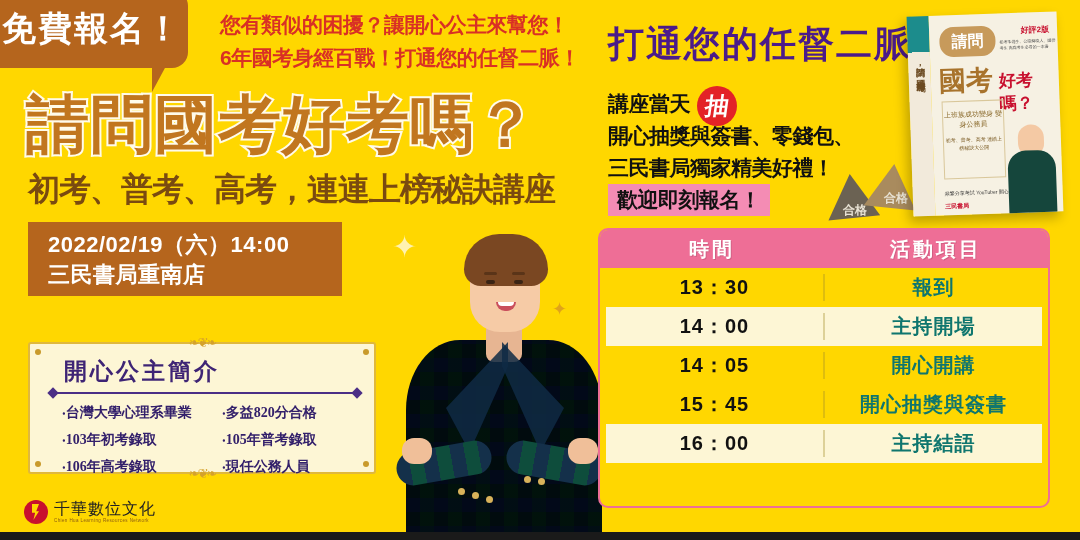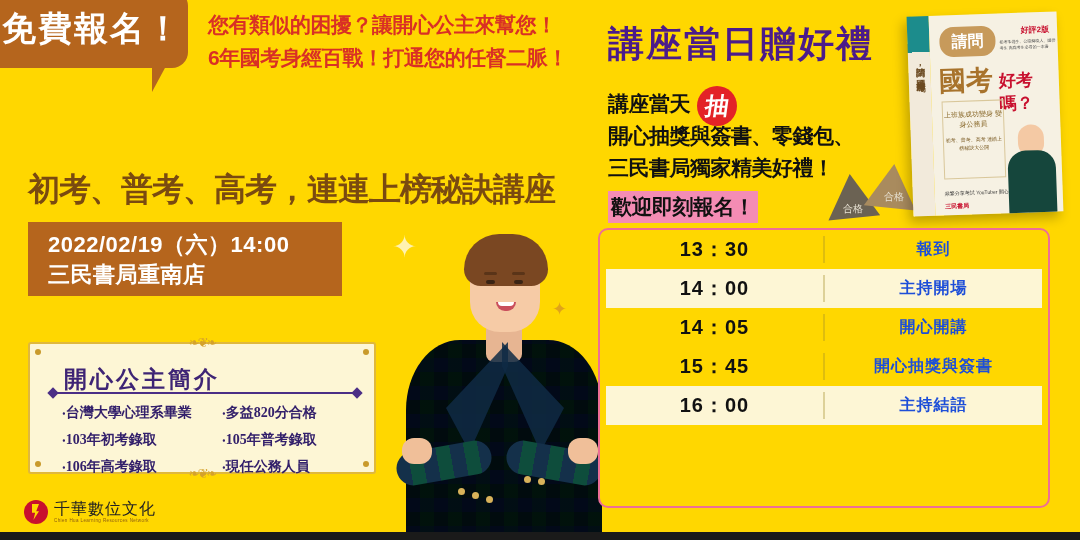--- a/index.html
+++ b/index.html
@@ -43,20 +43,21 @@
     position: absolute; left: 208px; top: 8px;
     width: 390px;
   }
   .hook-lines .hl {
     color: #D93025;
     font-size: 21px;
     font-weight: bold;
     line-height: 33px;
     white-space: nowrap;
     letter-spacing: -0.5px;
+    margin-left: 12px;
   }
 
   .main-title {
     position: absolute; left: 26px; top: 82px;
     font-size: 63px;
     font-weight: bold;
     color: #C1761F;
     letter-spacing: 1px;
     white-space: nowrap;
     -webkit-text-stroke: 4px #FFFBEA;
@@ -117,21 +118,20 @@
     color: #D4A12B; font-size: 13px; letter-spacing: -2px;
     line-height: 1;
   }
   .flourish.top { top: -8px; }
   .flourish.bot { bottom: -8px; }
   .profile-title {
     position: absolute; left: 34px; top: 12px;
     font-size: 23px; font-weight: bold; color: #3E2475;
     letter-spacing: 3px;
     font-family: "Liberation Serif", "DejaVu Serif", serif;
-    margin-top: 8px;
   }
   .profile-rule {
     position: absolute; left: 22px; top: 48px;
     width: 306px; height: 2px; background: #4B2E86;
   }
   .profile-rule::before, .profile-rule::after {
     content: ""; position: absolute; top: -3px;
     width: 8px; height: 8px; background: #4B2E86;
     transform: rotate(45deg);
   }
@@ -242,21 +242,21 @@
     font-size: 36px; font-weight: bold; color: #4B1B8A;
     letter-spacing: 2px; white-space: nowrap;
   }
   .gift-lines { position: absolute; left: 608px; top: 88px; width: 330px; }
   .gift-lines .gl {
     font-size: 21px; font-weight: bold; color: #111;
     line-height: 32px; white-space: nowrap; letter-spacing: -0.5px;
     position: relative; display: block; width: max-content;
   }
   .gift-lines .gl.hl-pink {
-    background: #F48CB4; padding: 0 3px; margin-top: 7px;
+    background: #F48CB4; padding: 0 9px;
   }
   .draw-badge {
     position: absolute; left: 697px; top: 86px;
     width: 40px; height: 40px; border-radius: 50%;
     background: #E32227;
     display: flex; align-items: center; justify-content: center;
   }
   .draw-badge .t {
     color: #FFF; font-size: 24px; font-weight: bold;
     transform: skewX(-8deg);
@@ -264,21 +264,21 @@
 
   .pouches { position: absolute; left: 826px; top: 160px; width: 105px; height: 62px; }
   .pouch {
     position: absolute; width: 0; height: 0;
     border-left: 26px solid transparent;
     border-right: 26px solid transparent;
   }
   .pouch.a { left: 0; top: 14px; border-bottom: 44px solid #6B6253; transform: rotate(-6deg); }
   .pouch.b { left: 40px; top: 4px; border-bottom: 44px solid #A98B5E; transform: rotate(6deg); }
   .pouch-lbl {
-    position: absolute; color: #E8E2D4; font-size: 10px; font-weight: normal;
+    position: absolute; color: #E8E2D4; font-size: 12px; font-weight: bold;
   }
   .pouch-lbl.a { left: 17px; top: 42px; }
   .pouch-lbl.b { left: 58px; top: 30px; }
 
   
   .book { position: absolute; left: 910px; top: 14px; width: 150px; height: 200px;
           transform: rotate(-2deg); box-shadow: -4px 6px 12px rgba(0,0,0,.25); }
   .book-spine {
     position: absolute; left: 0; top: 0; width: 22px; height: 200px;
     background: linear-gradient(180deg, #1C8C8C 0 18%, #F2EADB 18% 100%);
@@ -363,21 +363,21 @@
   }
   .sched-row.alt { background: #FDF6D5; }
   .sched-row .time {
     flex: 1; text-align: center;
     font-size: 20px; font-weight: bold; color: #111;
     letter-spacing: 1px;
     border-right: 2px solid rgba(160,140,40,.35);
   }
   .sched-row .item {
     flex: 1; text-align: center;
-    font-size: 16px; font-weight: bold; color: #1d4ed8;
+    font-size: 20px; font-weight: bold; color: #0f766e;
     letter-spacing: 1px;
   }
 
   .bottom-bar {
     position: absolute; left: 0; bottom: 0; width: 1080px; height: 8px;
     background: #1A1A1A;
   }
 </style>
 </head>
 <body>
@@ -387,20 +387,21 @@
   <div class="free-bubble">
     <span class="lbl">免費報名！</span>
   </div>
   <div class="bubble-tail"></div>
 
   <div class="hook-lines">
     <div class="hl">您有類似的困擾？讓開心公主來幫您！</div>
     <div class="hl">6年國考身經百戰！打通您的任督二脈！</div>
   </div>
 
+  <div class="main-title">請問國考好考嗎？</div>
   <div class="sub-title">初考、普考、高考，連連上榜秘訣講座</div>
 
   <div class="date-box">
     <div class="dline">2022/02/19（六）14:00</div>
     <div class="dline">三民書局重南店</div>
   </div>
 
   <span class="star s1">✦</span>
   <span class="star s2">✦</span>
 
@@ -448,21 +449,21 @@
     <div class="p-arm-r"></div>
     <div class="p-hand-l"></div>
     <div class="p-hand-r"></div>
     <span class="p-btn" style="left:60px;top:278px"></span>
     <span class="p-btn" style="left:74px;top:282px"></span>
     <span class="p-btn" style="left:88px;top:286px"></span>
     <span class="p-btn" style="left:126px;top:266px"></span>
     <span class="p-btn" style="left:140px;top:268px"></span>
   </div>
 
-  <div class="gift-head">講座當日贈好禮</div>
+  <div class="gift-head">打通您的任督二脈</div>
 
   <div class="gift-lines">
     <span class="gl">講座當天</span>
     <span class="gl">開心抽獎與簽書、零錢包、</span>
     <span class="gl">三民書局獨家精美好禮！</span>
     <span class="gl hl-pink">歡迎即刻報名！</span>
   </div>
 
   <div class="draw-badge">
     <span class="t">抽</span>
@@ -495,20 +496,24 @@
       <div class="book-logo">三民書局</div>
       <div class="book-photo">
         <div class="bph-hair"></div>
         <div class="bph-head"></div>
         <div class="bph-body"></div>
       </div>
     </div>
   </div>
 
   <div class="sched">
+    <div class="sched-head">
+      <div class="hc">時間</div>
+      <div class="hc">活動項目</div>
+    </div>
     <div class="sched-row">
       <div class="time">13：30</div>
       <div class="item">報到</div>
     </div>
     <div class="sched-row alt">
       <div class="time">14：00</div>
       <div class="item">主持開場</div>
     </div>
     <div class="sched-row">
       <div class="time">14：05</div>

